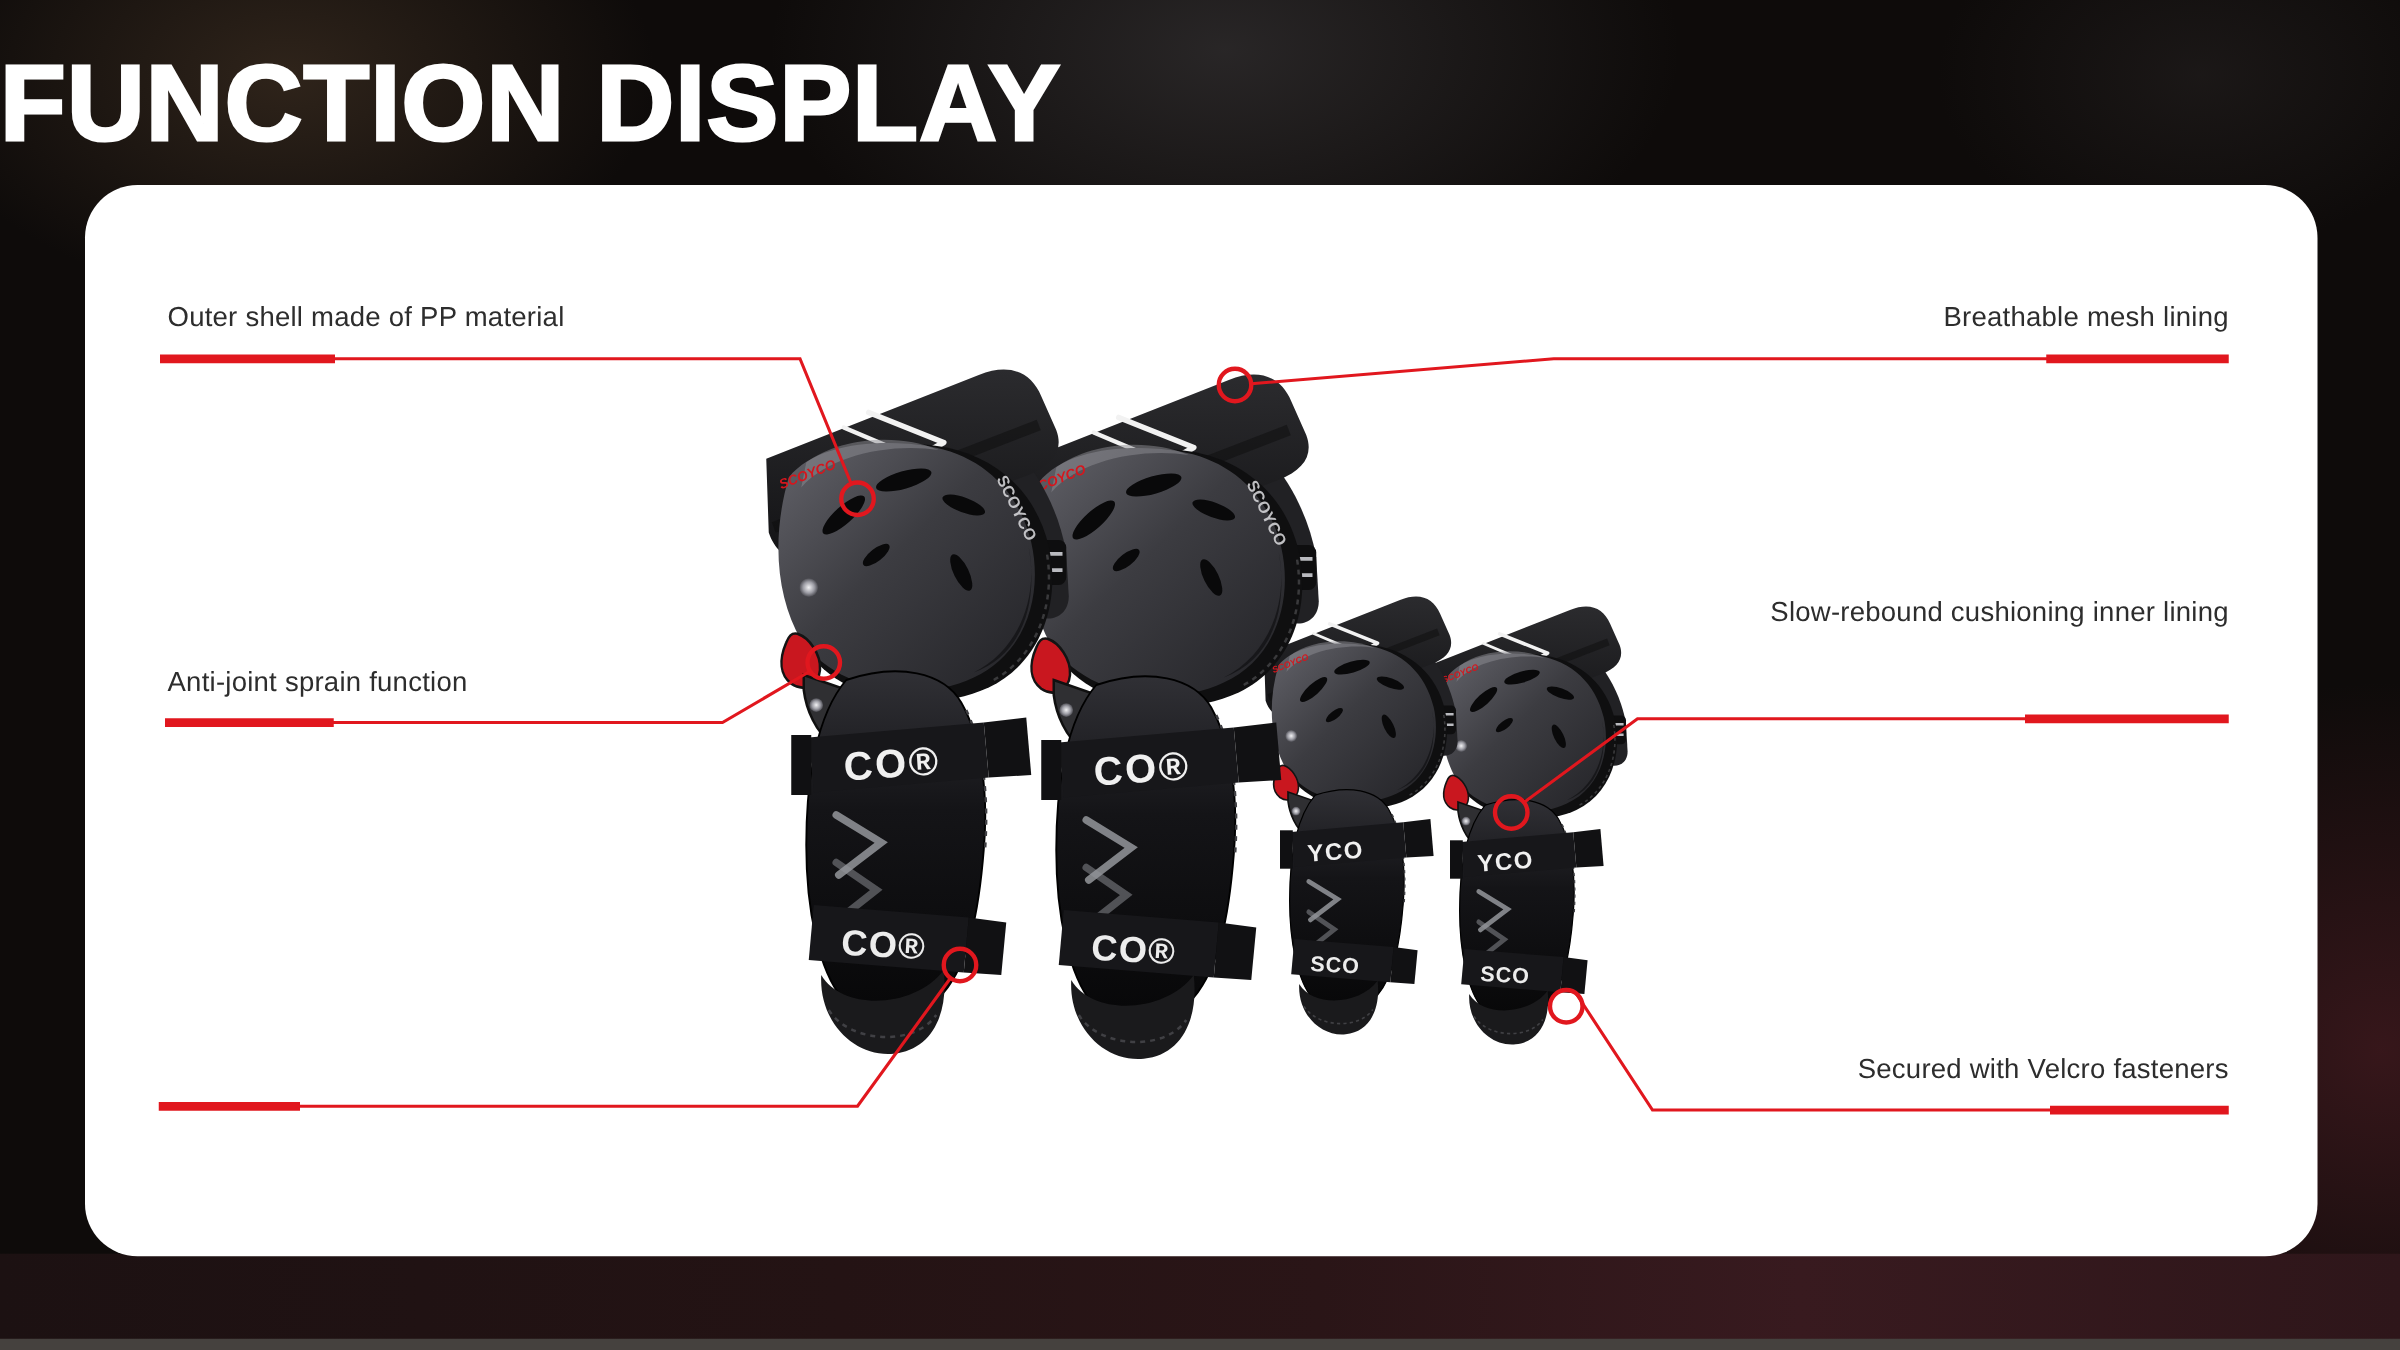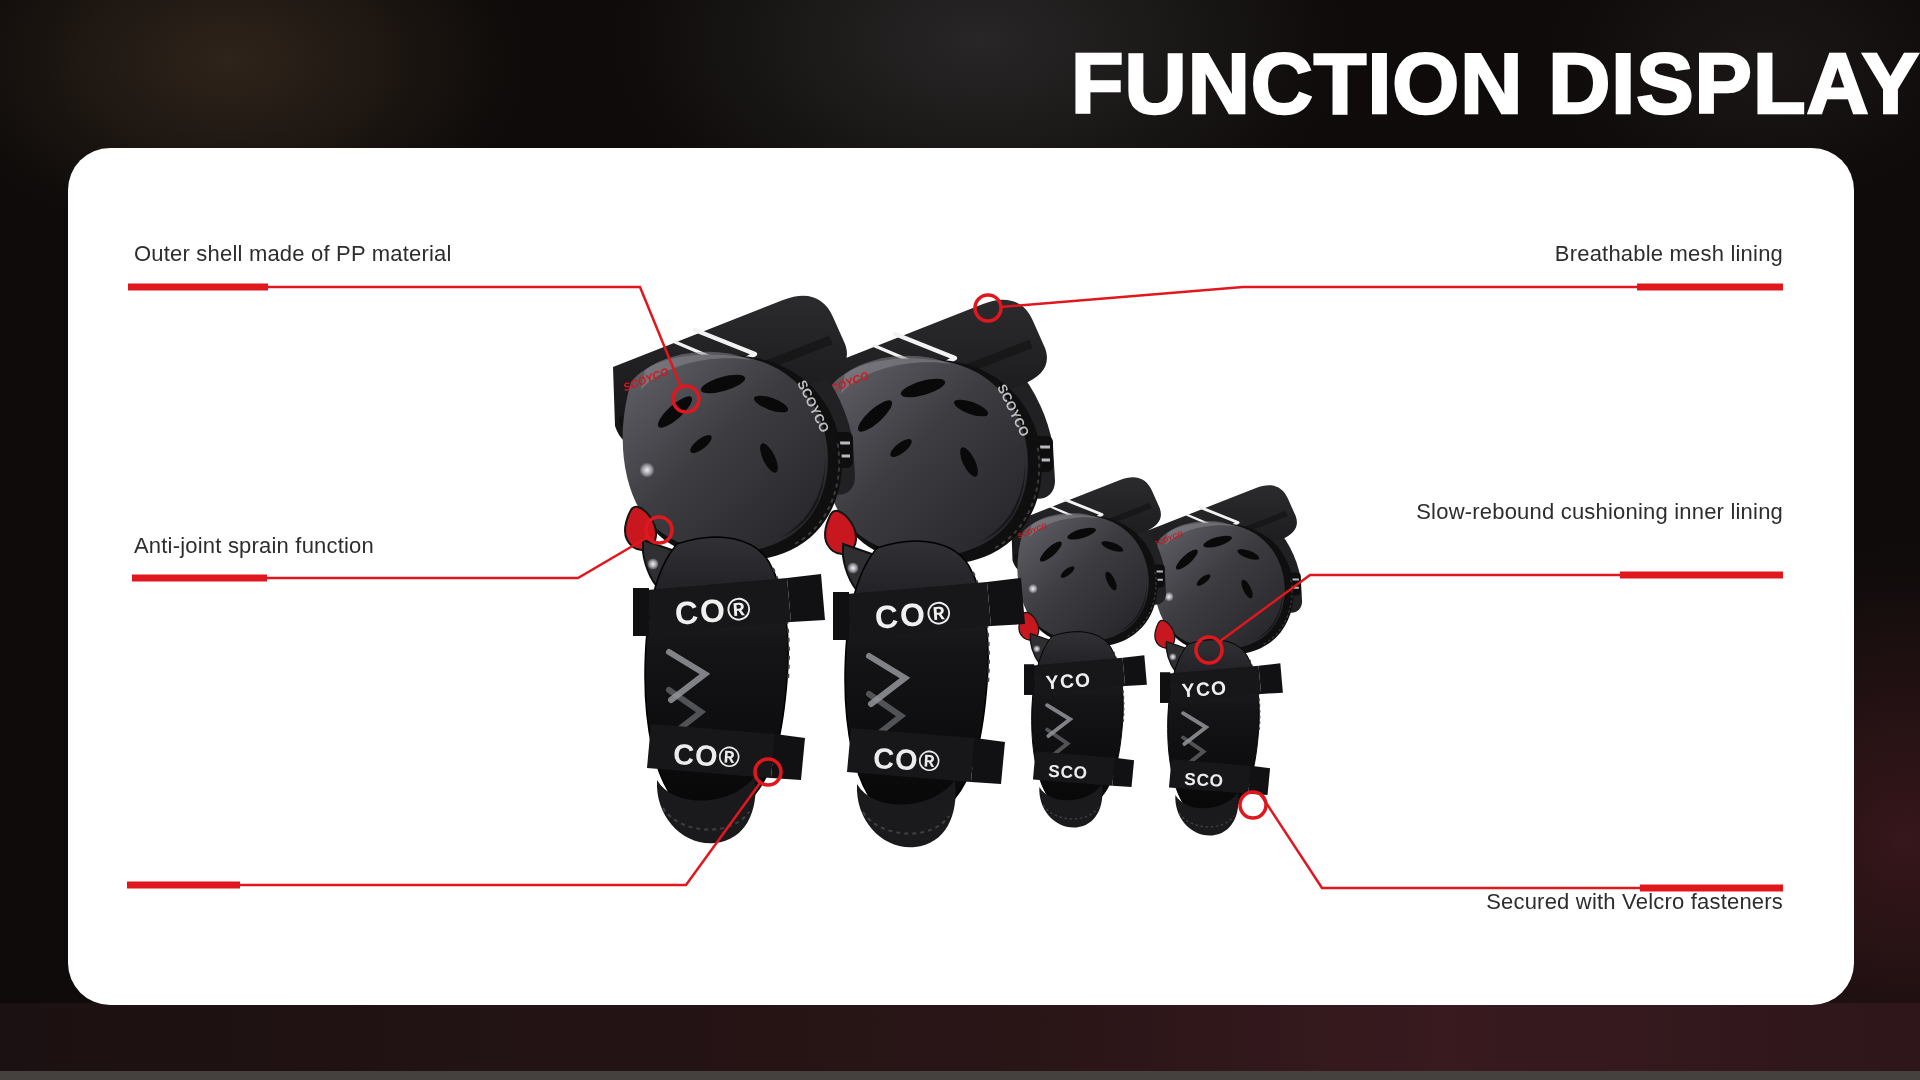--- a/index.html
+++ b/index.html
@@ -16,40 +16,40 @@
   }
   .bottom-strip{
     position:absolute; left:0; top:1003px; width:1920px; height:77px;
     background:linear-gradient(90deg,#1c1112 0%,#241314 35%,#2a1517 55%,#381a1f 75%,#2e161a 100%);
   }
   .bottom-bar{
     position:absolute; left:0; top:1071px; width:1920px; height:9px;
     background:#45413e;
   }
   .page-title{
-    position:absolute; left:0; top:40px; width:1920px; text-align:right;
+    position:absolute; left:0; top:40px; width:1920px; text-align:left;
     color:#ffffff; font-size:86px; font-weight:800; letter-spacing:1px;
     -webkit-text-stroke:2.5px #ffffff; line-height:1;
   }
   .card{
     position:absolute; left:68px; top:148px; width:1786px; height:857px;
     background:#ffffff; border-radius:42px;
   }
   .callout-label{
     position:absolute; color:#2d2d2d; font-size:22px; line-height:35px;
     letter-spacing:0.2px;
   }
   .lbl-left{ text-align:left; }
   .lbl-right{ text-align:right; }
   #lbl-outer-shell { left:134px; top:236px; }
   #lbl-breathable  { right:137px; top:236px; }
   #lbl-anti-sprain { left:134px; top:528px; }
-  #lbl-slow-rebound{ right:137px; top:494px; width:400px; }
+  #lbl-slow-rebound{ right:137px; top:472px; width:400px; }
   #lbl-elastic     { left:134px; top:834px; }
-  #lbl-velcro      { right:137px; top:884px; }
+  #lbl-velcro      { right:137px; top:837px; }
   svg.layer{ position:absolute; left:0; top:0; pointer-events:none; }
 </style>
 </head>
 <body>
 
 <div class="stage">
 
   <div class="bottom-strip"></div>
   <div class="bottom-bar"></div>
 

